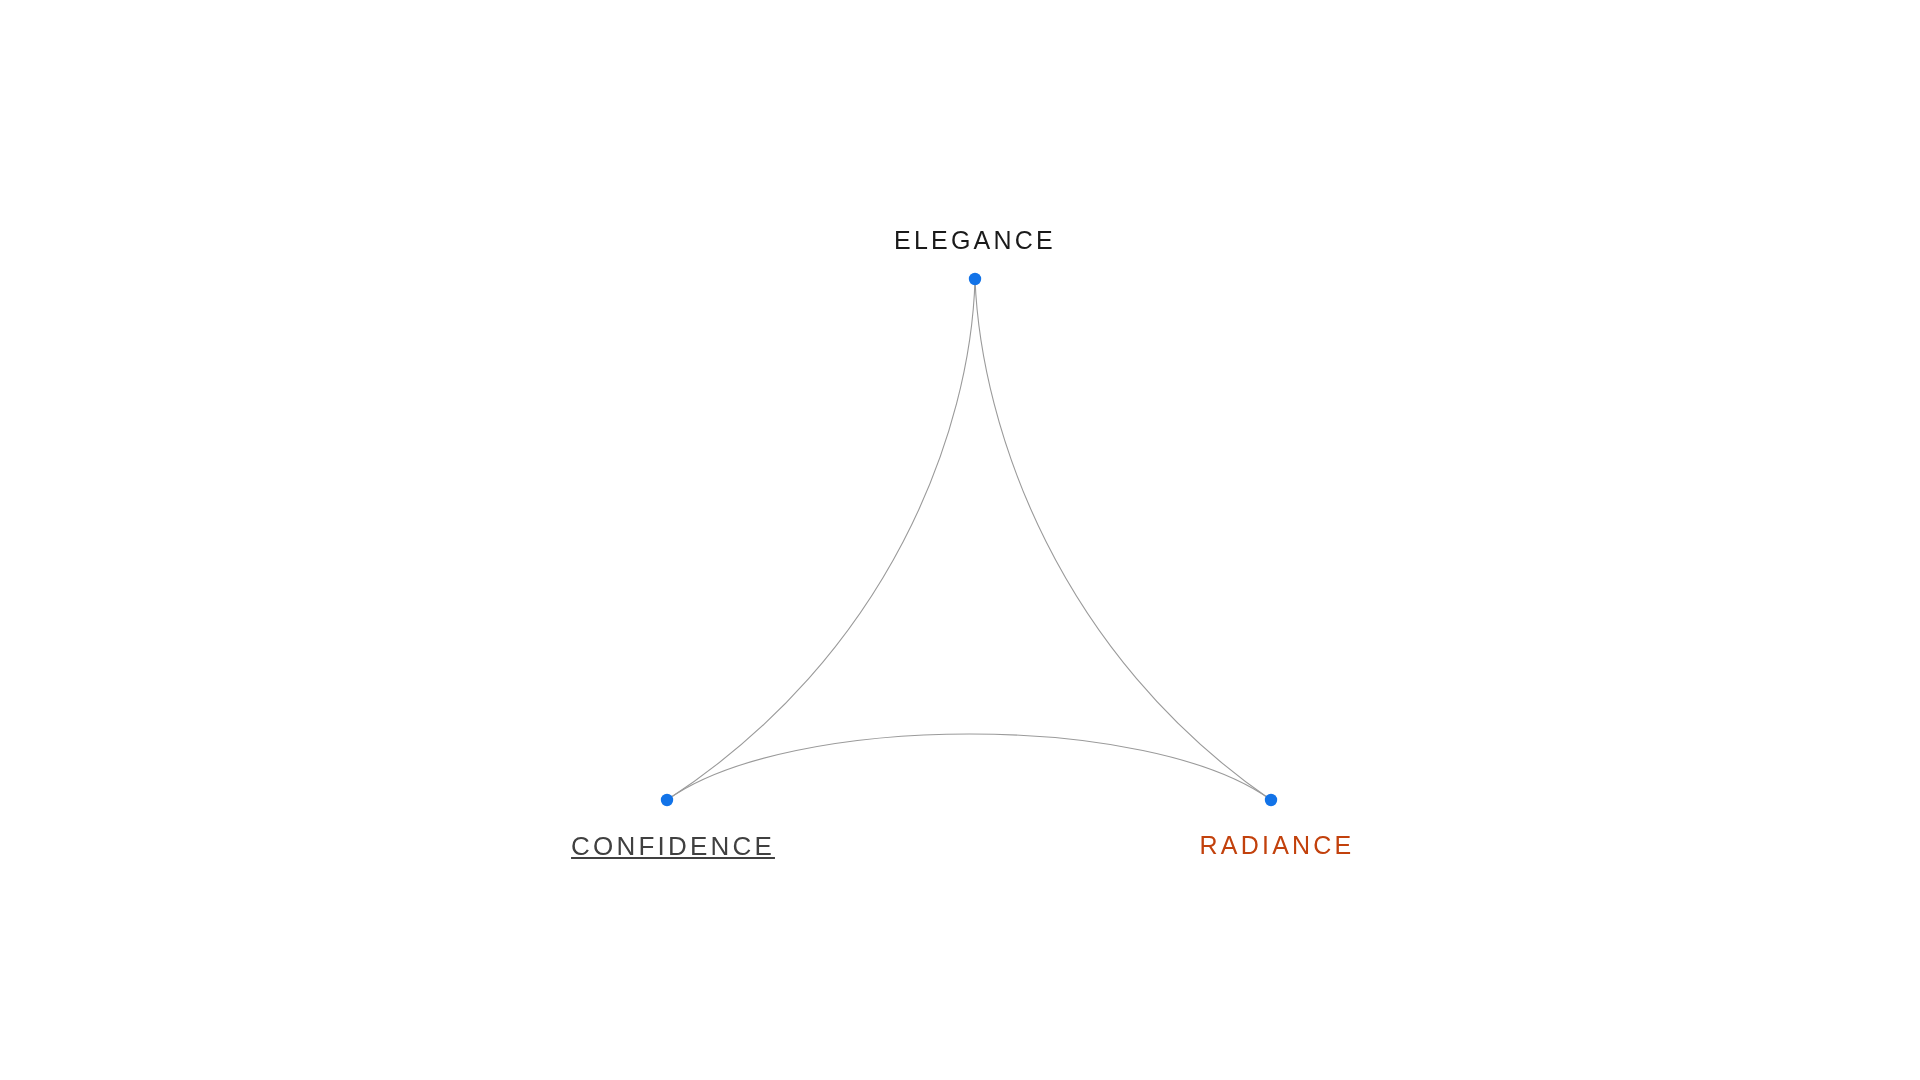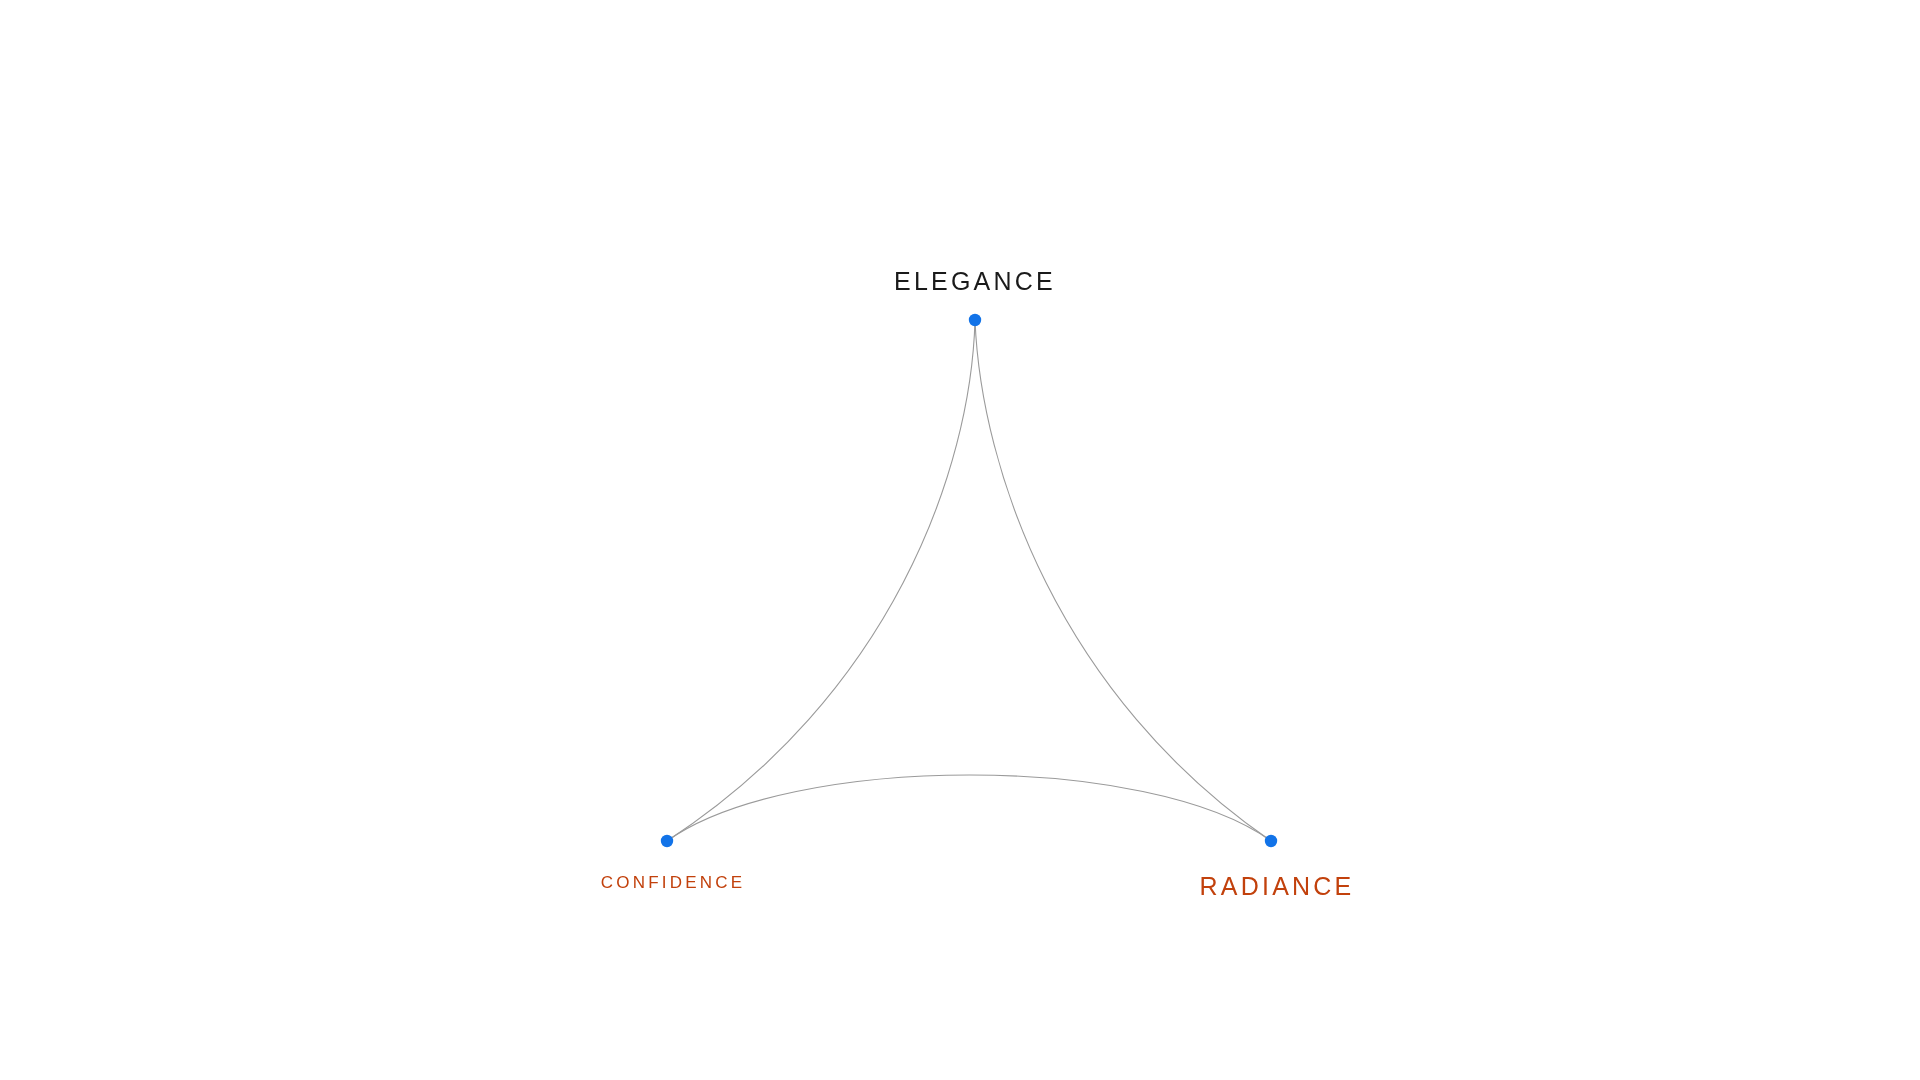--- a/index.html
+++ b/index.html
@@ -56,36 +56,36 @@
     letter-spacing: 3.2px;
     line-height: 1;
     text-transform: uppercase;
     transform: translate(-50%, 0);
     user-select: none;
   }
 </style>
 </head>
 <body style="background: rgb(255, 255, 255);">
 
-<div id="stage" style="width: 1920px; height: 800px; background: rgb(255, 255, 255); margin-top: 41px;">
+<div id="stage" style="width: 1920px; height: 800px; background: rgb(255, 255, 255);">
 
   <svg id="graph-canvas" viewBox="0 0 1920 1080" preserveAspectRatio="xMidYMid meet" style="width: 1920px; height: 1080px;">
 
     <g>
       <path class="edge-path" d="M 975 279 C 971 430 890 655 667 800" stroke="#9a9a9a" stroke-width="1.1"></path>
       <path class="edge-path" d="M 975 279 C 981 430 1060 655 1271 800" stroke="#9a9a9a" stroke-width="1.1"></path>
       <path class="edge-path" d="M 667 800 C 790 712 1150 712 1271 800" stroke="#9a9a9a" stroke-width="1.1"></path>
     </g>
 
     <g>
       <circle class="node-dot" cx="975" cy="279" r="6.2" fill="#1273e8"></circle>
       <circle class="node-dot" cx="667" cy="800" r="6.2" fill="#1273e8"></circle>
       <circle class="node-dot" cx="1271" cy="800" r="6.2" fill="#1273e8"></circle>
     </g>
   </svg>
 
   <div class="node-label" style="left: 975px; top: 228px; color: rgb(26, 26, 26); font-size: 25px; letter-spacing: 3.2px;">ELEGANCE</div>
 
-  <div class="node-label" style="left: 673px; top: 833px; color: #c2410c; font-size: 17px; letter-spacing: 3.2px;">CONFIDENCE</div>
+  <div class="node-label" style="left: 673px; top: 833px; color: #404040; font-size: 26px; letter-spacing: 3.2px; text-decoration: underline;">CONFIDENCE</div>
 
   <div class="node-label" style="left: 1277px; top: 833px; color: #c2410c; font-size: 25px; letter-spacing: 3.2px;">RADIANCE</div>
 
 </div>
 
 </body></html>

